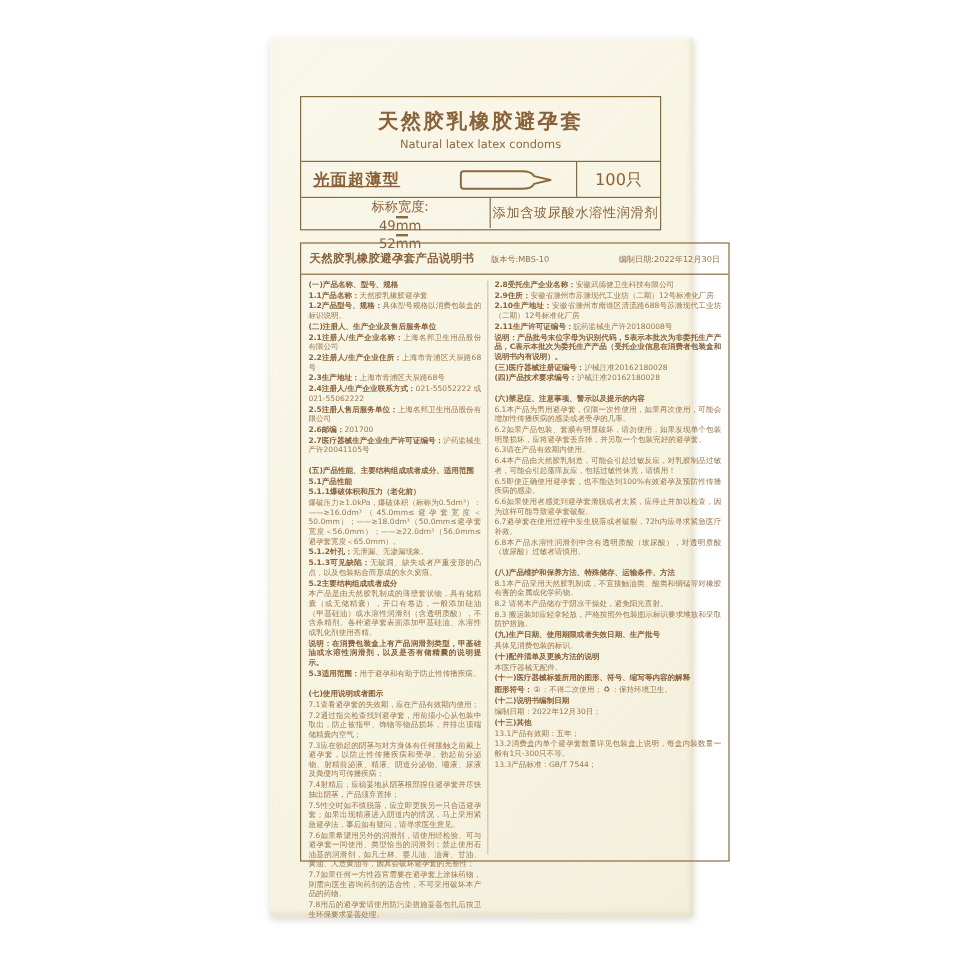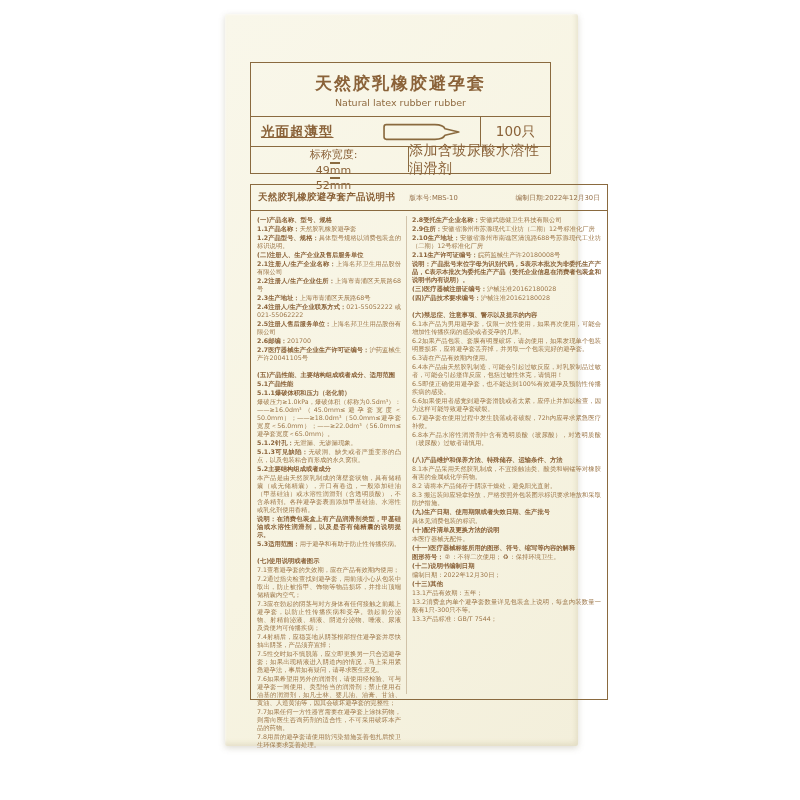--- a/index.html
+++ b/index.html
@@ -3,41 +3,41 @@
 <meta charset="utf-8">
 <style>
   html,body{margin:0;padding:0;}
   body{
     width:800px;height:800px;position:relative;
     background:#ffffff;
     font-family:"DejaVu Sans",sans-serif;
     overflow:hidden;
   }
   .package{
-    position:absolute;left:225px;top:14px;width:353px;height:732px;
+    position:absolute;left:225px;top:32px;width:353px;height:732px;
     background:linear-gradient(135deg,#f9f7ea 0%,#f7f4e2 55%,#f3efdb 100%);
     box-shadow:0 2px 6px rgba(120,110,80,.25), inset -2px -3px 5px rgba(160,145,100,.18), inset 1px 1px 2px rgba(255,255,255,.6);
     border-radius:2px;
   }
   .spec-table{
     position:absolute;left:25px;top:48px;width:301px;height:112px;
     border:1.5px solid #8a6a3f;color:#8a6239;box-sizing:border-box;
   }
   .spec-row1{height:53px;display:flex;flex-direction:column;align-items:center;justify-content:center;}
   .spec-title{font-size:17px;font-weight:bold;letter-spacing:2px;color:#8a6239;}
   .spec-subtitle{font-size:9.5px;margin-top:2px;color:#8f6a40;}
   .spec-row2{height:30px;border-top:1.2px solid #8a6a3f;display:flex;align-items:stretch;box-sizing:border-box;}
   .type-cell{flex:1;display:flex;align-items:center;padding-left:10px;}
   .type-label{font-size:13.5px;font-weight:bold;letter-spacing:1px;text-decoration:underline;}
   .condom-wrap{display:flex;align-items:center;margin-left:auto;margin-right:14px;}
   .count-cell{width:69px;border-left:1.2px solid #8a6a3f;display:flex;align-items:center;justify-content:center;font-size:13.5px;font-weight:normal;}
   .spec-row3{height:26px;border-top:1.2px solid #8a6a3f;display:flex;align-items:stretch;box-sizing:border-box;}
   .width-cell{width:157px;display:flex;align-items:center;padding-left:8px;font-size:11px;box-sizing:border-box;flex-direction:column;}
   .checkbox{display:inline-block;width:8px;height:8px;border:1px solid #8a6a3f;margin:0 2px 0 5px;background:transparent;}
-  .additive-cell{flex:1;border-left:1.2px solid #8a6a3f;display:flex;align-items:center;justify-content:center;font-size:14px;letter-spacing:.5px;}
+  .additive-cell{flex:1;border-left:1.2px solid #8a6a3f;display:flex;align-items:center;justify-content:center;font-size:11px;letter-spacing:.5px;}
   .manual-box{
     position:absolute;left:25px;top:170px;width:358px;height:516px;
     border:1.2px solid #8a6a3f;box-sizing:border-box;color:#9c7648;
   }
   .manual-header{
     height:26px;display:flex;align-items:center;padding:0 7px;box-sizing:border-box;
     border-bottom:1px solid #8a6a3f;
   }
   .manual-title{font-size:9.5px;font-weight:bold;color:#8a6239;letter-spacing:.3px;}
   .manual-version{font-size:6.8px;margin-left:14px;color:#96714a;}
@@ -54,21 +54,21 @@
   svg.condom{display:block;}
 </style>
 </head>
 <body>
 
 <div class="package">
 
   <div class="spec-table">
     <div class="spec-row1">
       <div class="spec-title">天然胶乳橡胶避孕套</div>
-      <div class="spec-subtitle">Natural latex rubber rubber</div>
+      <div class="spec-subtitle">Natural latex latex condoms</div>
     </div>
     <div class="spec-row2">
       <div class="type-cell">
         <span class="type-label">光面超薄型</span>
         <span class="condom-wrap">
           <svg class="condom" width="86" height="22" viewBox="0 0 90 24">
             <path d="M5,4 H58 Q67,4 69,8.5 L84,12 L69,15.5 Q67,20 58,20 H5 Q2.5,20 2.5,17.5 V6.5 Q2.5,4 5,4 Z" fill="none" stroke="#8a6a3f" stroke-width="1.8" stroke-linejoin="round"></path>
           </svg>
         </span>
       </div>

